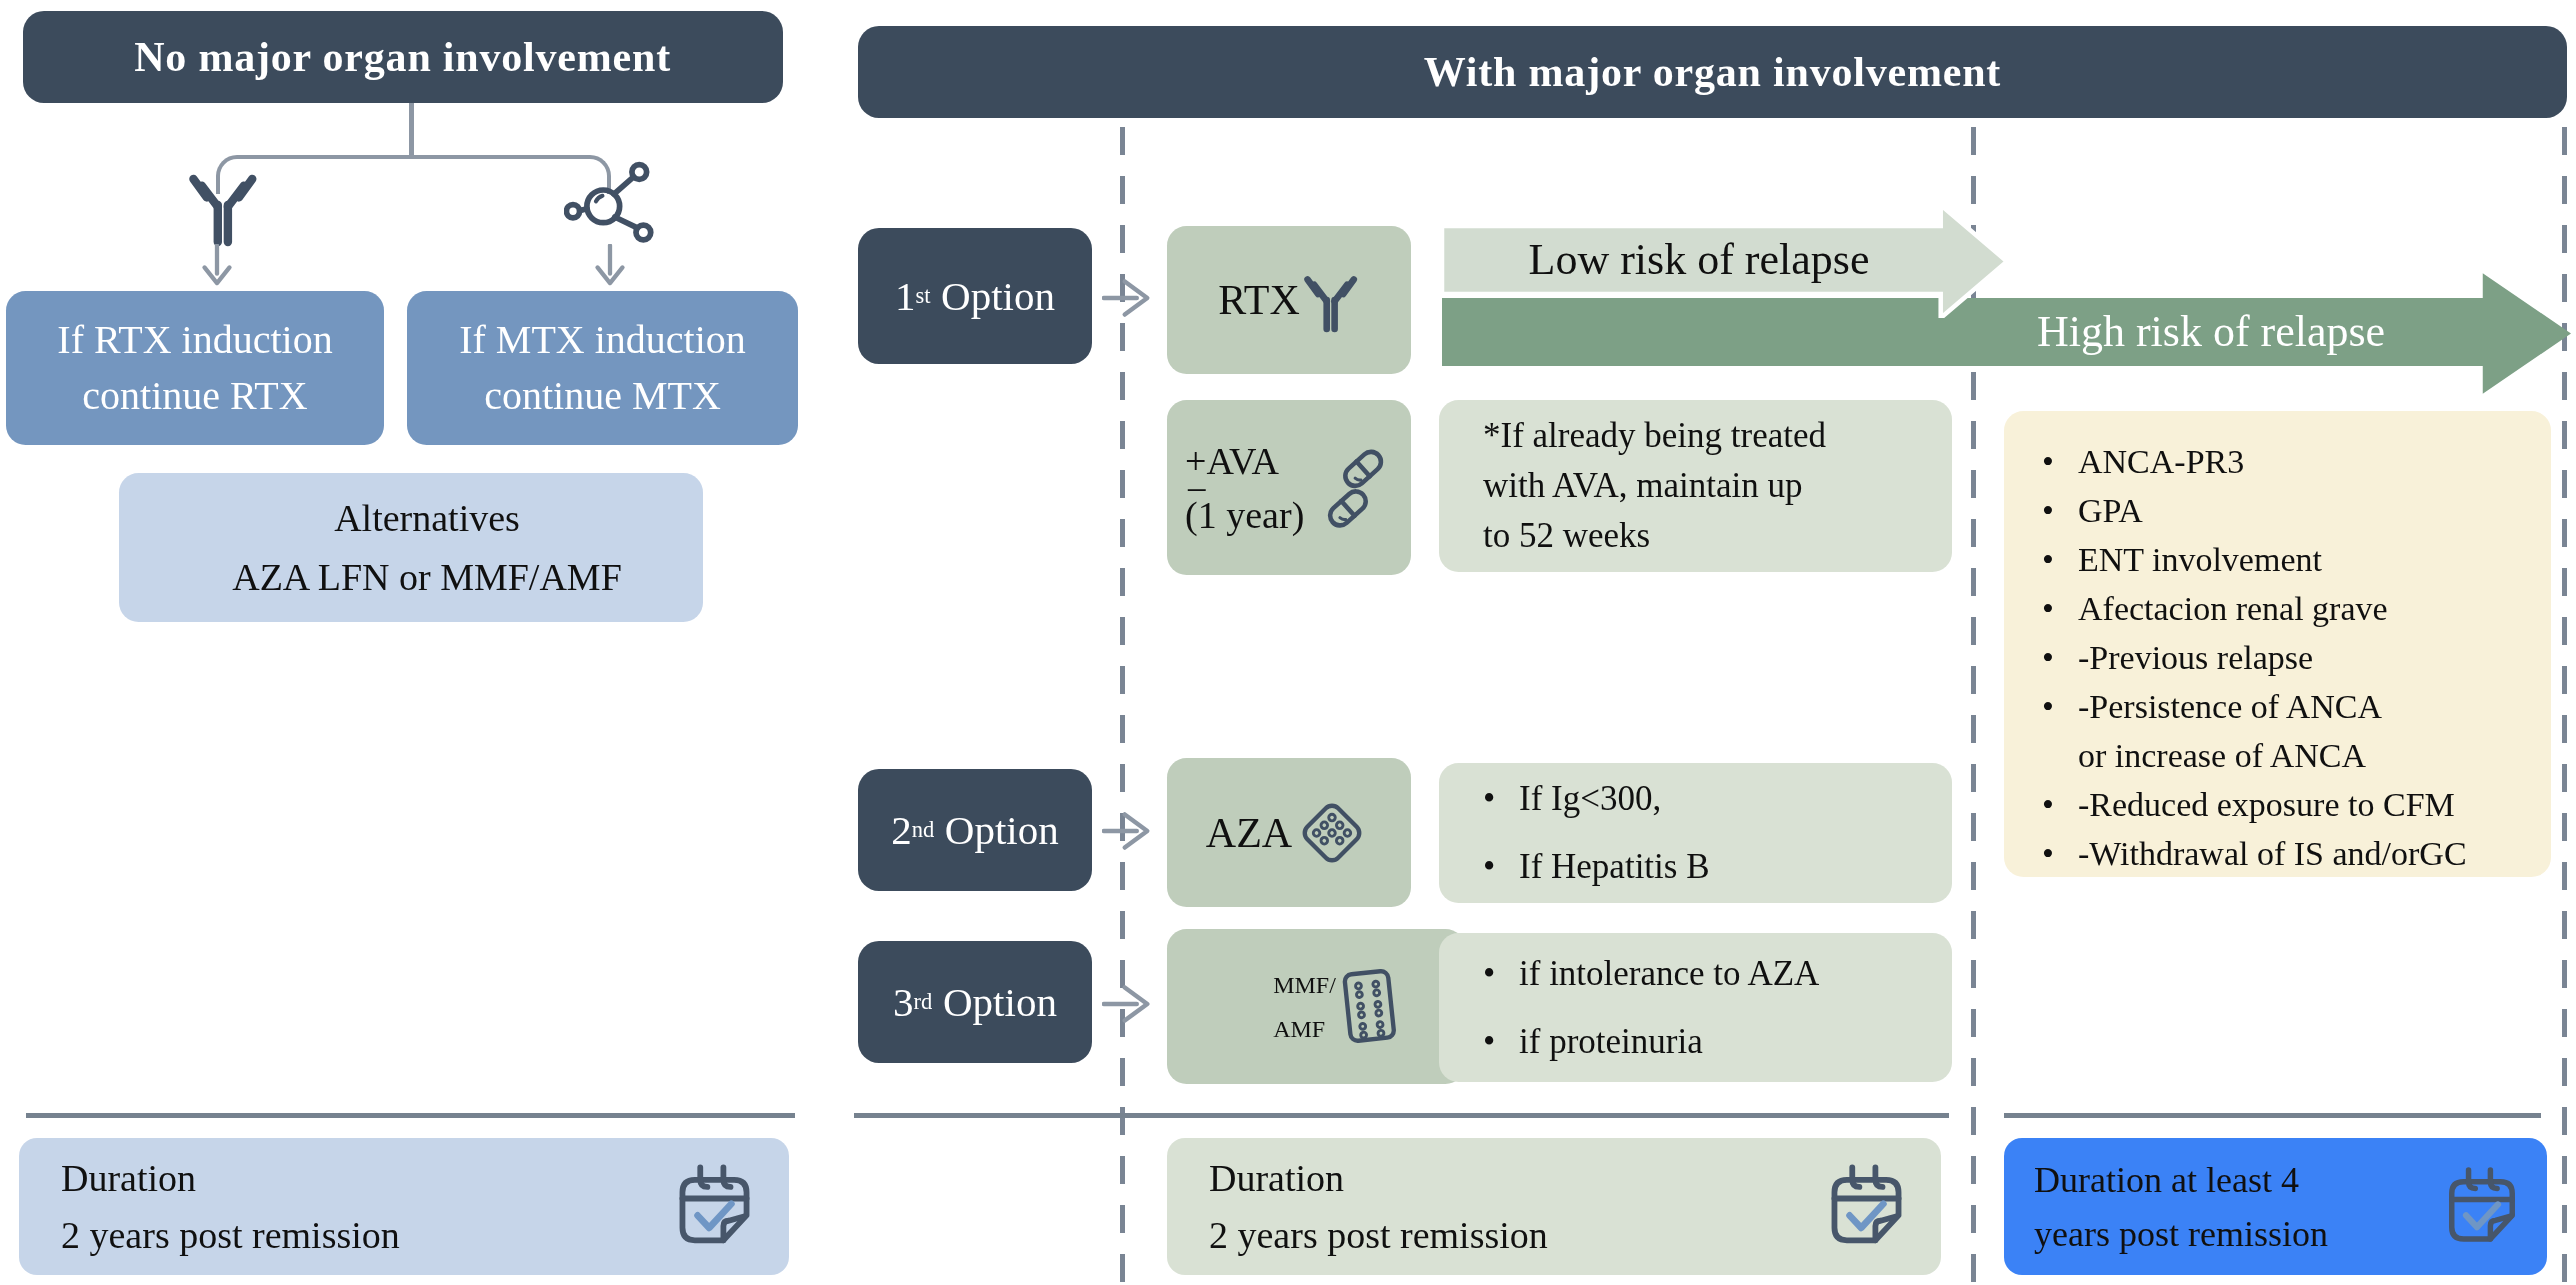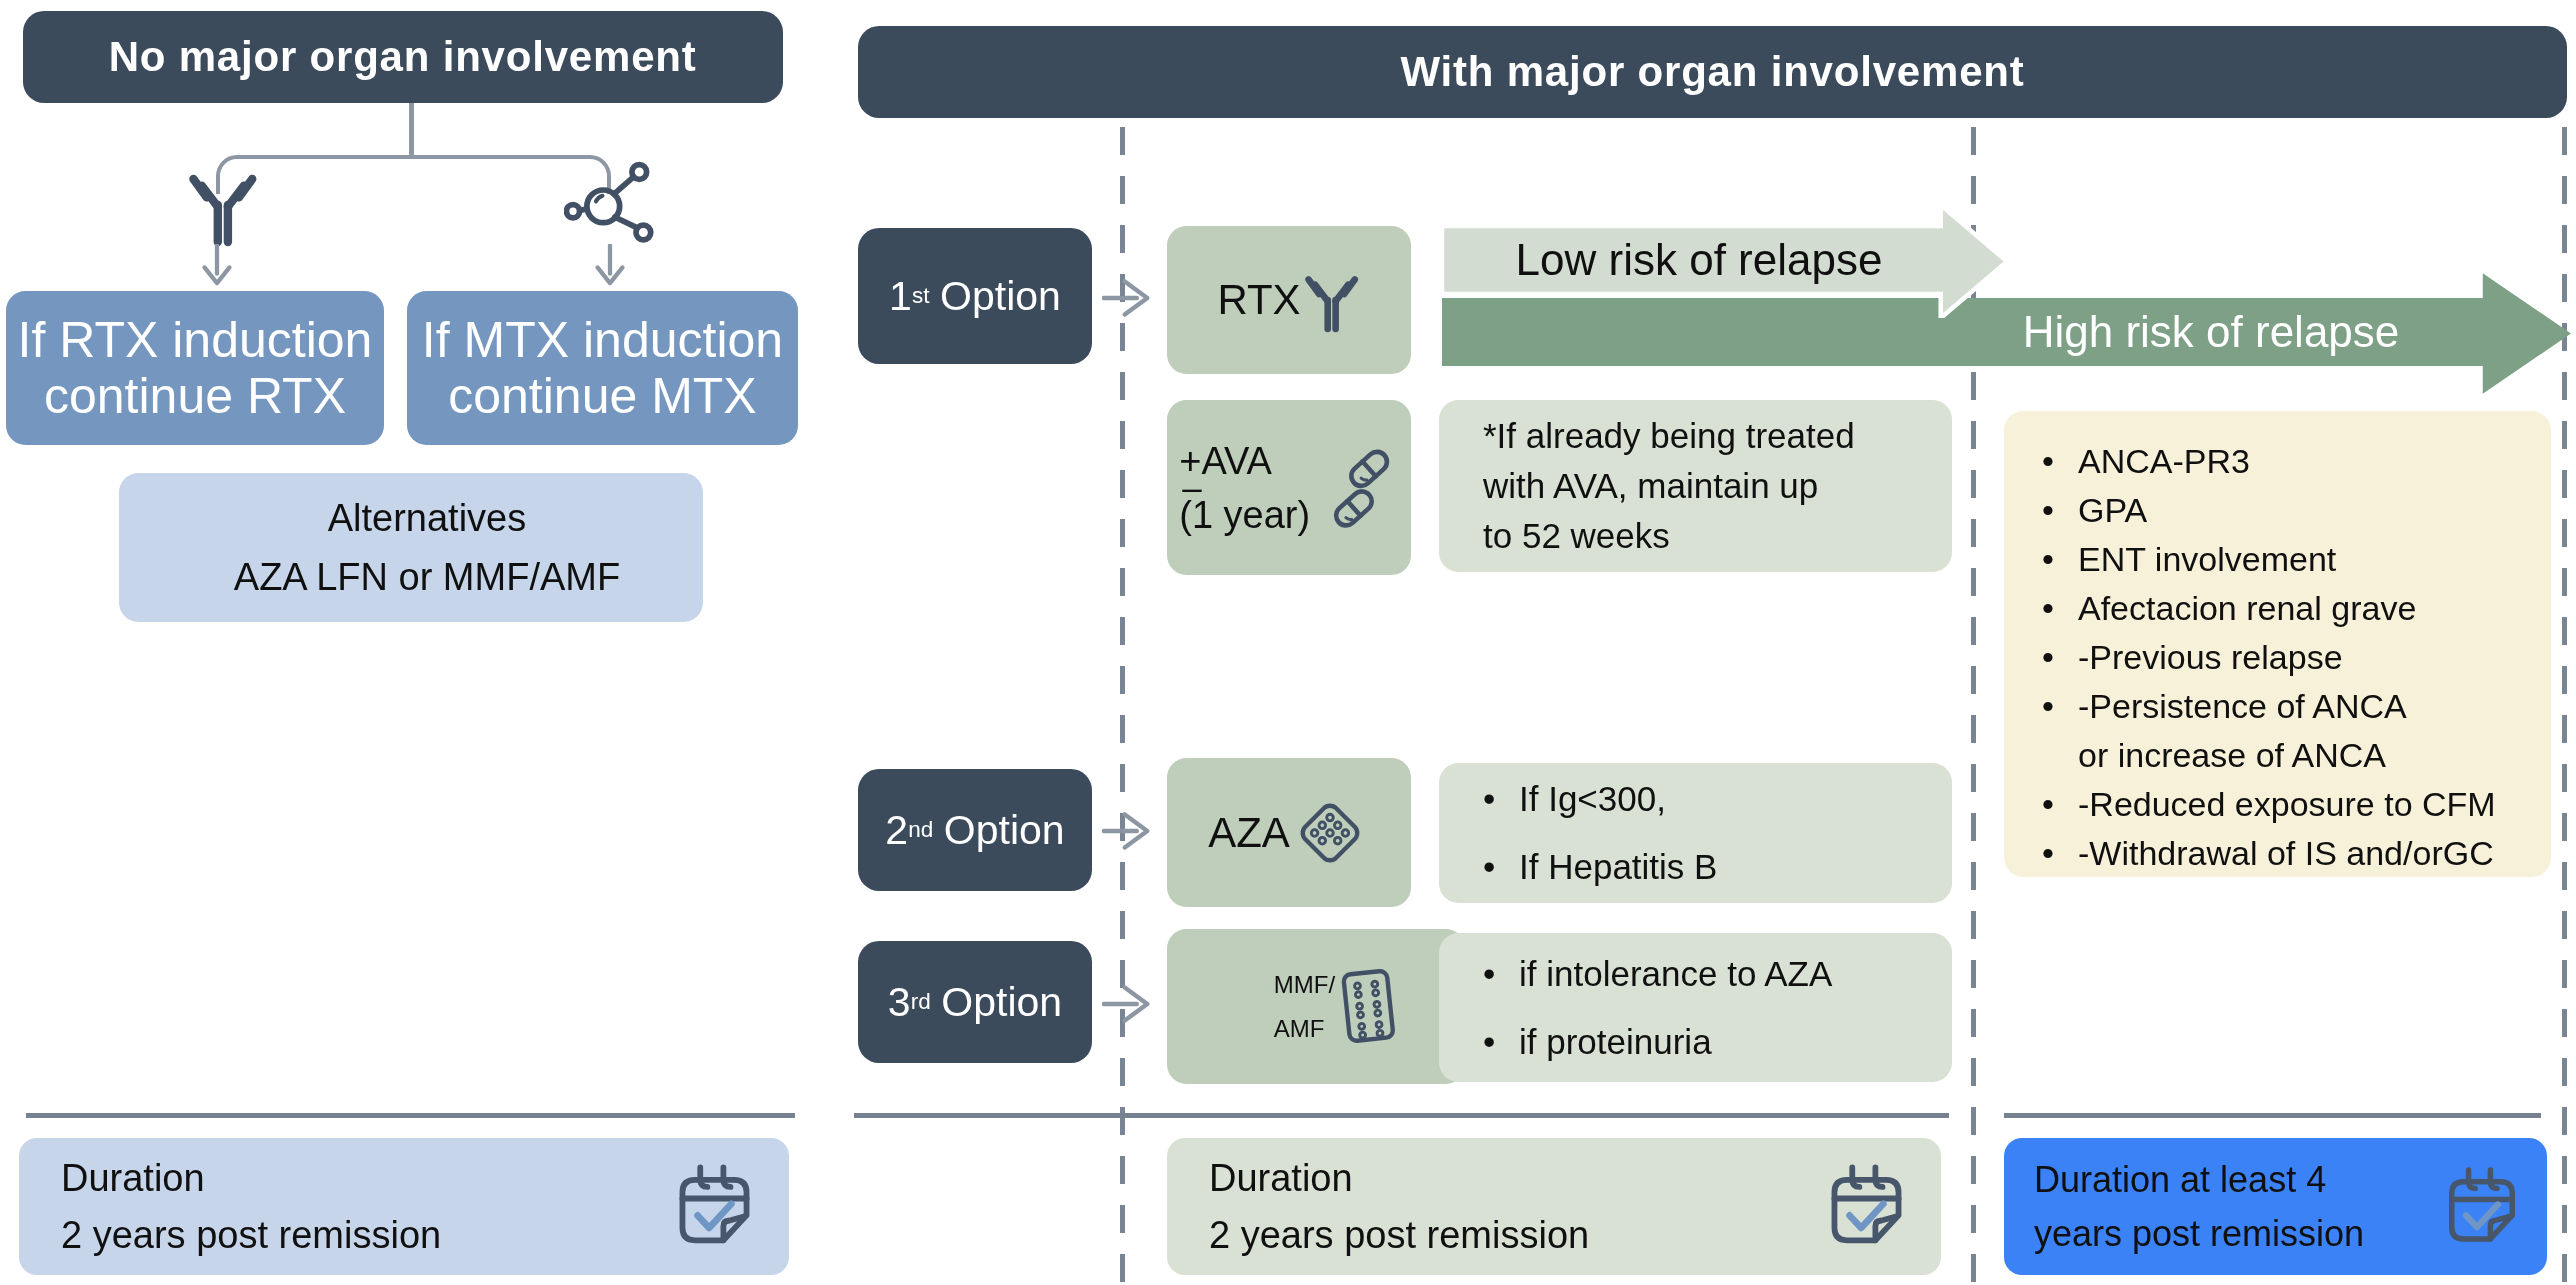--- a/index.html
+++ b/index.html
@@ -1,38 +1,38 @@
 <!DOCTYPE html>
 <html style="font-size:12px"><head>
 <meta charset="utf-8">
 <style>
   html,body{margin:0;padding:0;background:#ffffff;}
   #root{
     position:relative;width:2576px;height:1285px;background:#ffffff;
-    font-family:Liberation Sans, sans-serif;color:#101010;overflow:hidden;
+    font-family:Liberation Serif, serif;color:#101010;overflow:hidden;
   }
   .abs{position:absolute;}
   
   .hdr{
     position:absolute;background:#3c4b5c;color:#ffffff;font-weight:bold;font-size:42px;
     display:flex;align-items:center;justify-content:center;border-radius:21px;letter-spacing:0.8px;
   }
   #hdr-left{left:22.6px;top:10.6px;width:760px;height:92px;}
   #hdr-right{left:858px;top:10.6px;width:1709px;height:92px;margin-top:15px;}
   
   #vline{position:absolute;left:409px;top:103px;width:4.5px;height:54px;background:#8d97a4;}
   #bracket{
     position:absolute;left:216px;top:155px;width:387px;height:35px;
     border:4.5px solid #8d97a4;border-bottom:none;border-radius:21px 21px 0 0;
   }
   
   .bluebox{
     position:absolute;background:#7496bf;color:#ffffff;border-radius:19.6px;
     display:flex;flex-direction:column;justify-content:center;text-align:center;
-    font-size:50px;line-height:56px;
+    font-size:40px;line-height:56px;
   }
   #blue1{left:6px;top:291px;width:378px;height:154px;}
   #blue2{left:407px;top:291px;width:391px;height:154px;}
   #altbox{
     position:absolute;left:119px;top:473px;width:552px;height:149px;background:#c6d5e9;
     border-radius:19.6px;display:flex;flex-direction:column;justify-content:center;text-align:center;
     font-size:38px;line-height:59px;color:#101010;padding-left:32px;
   }
   
   .rule{position:absolute;height:4.5px;background:#76828f;}

